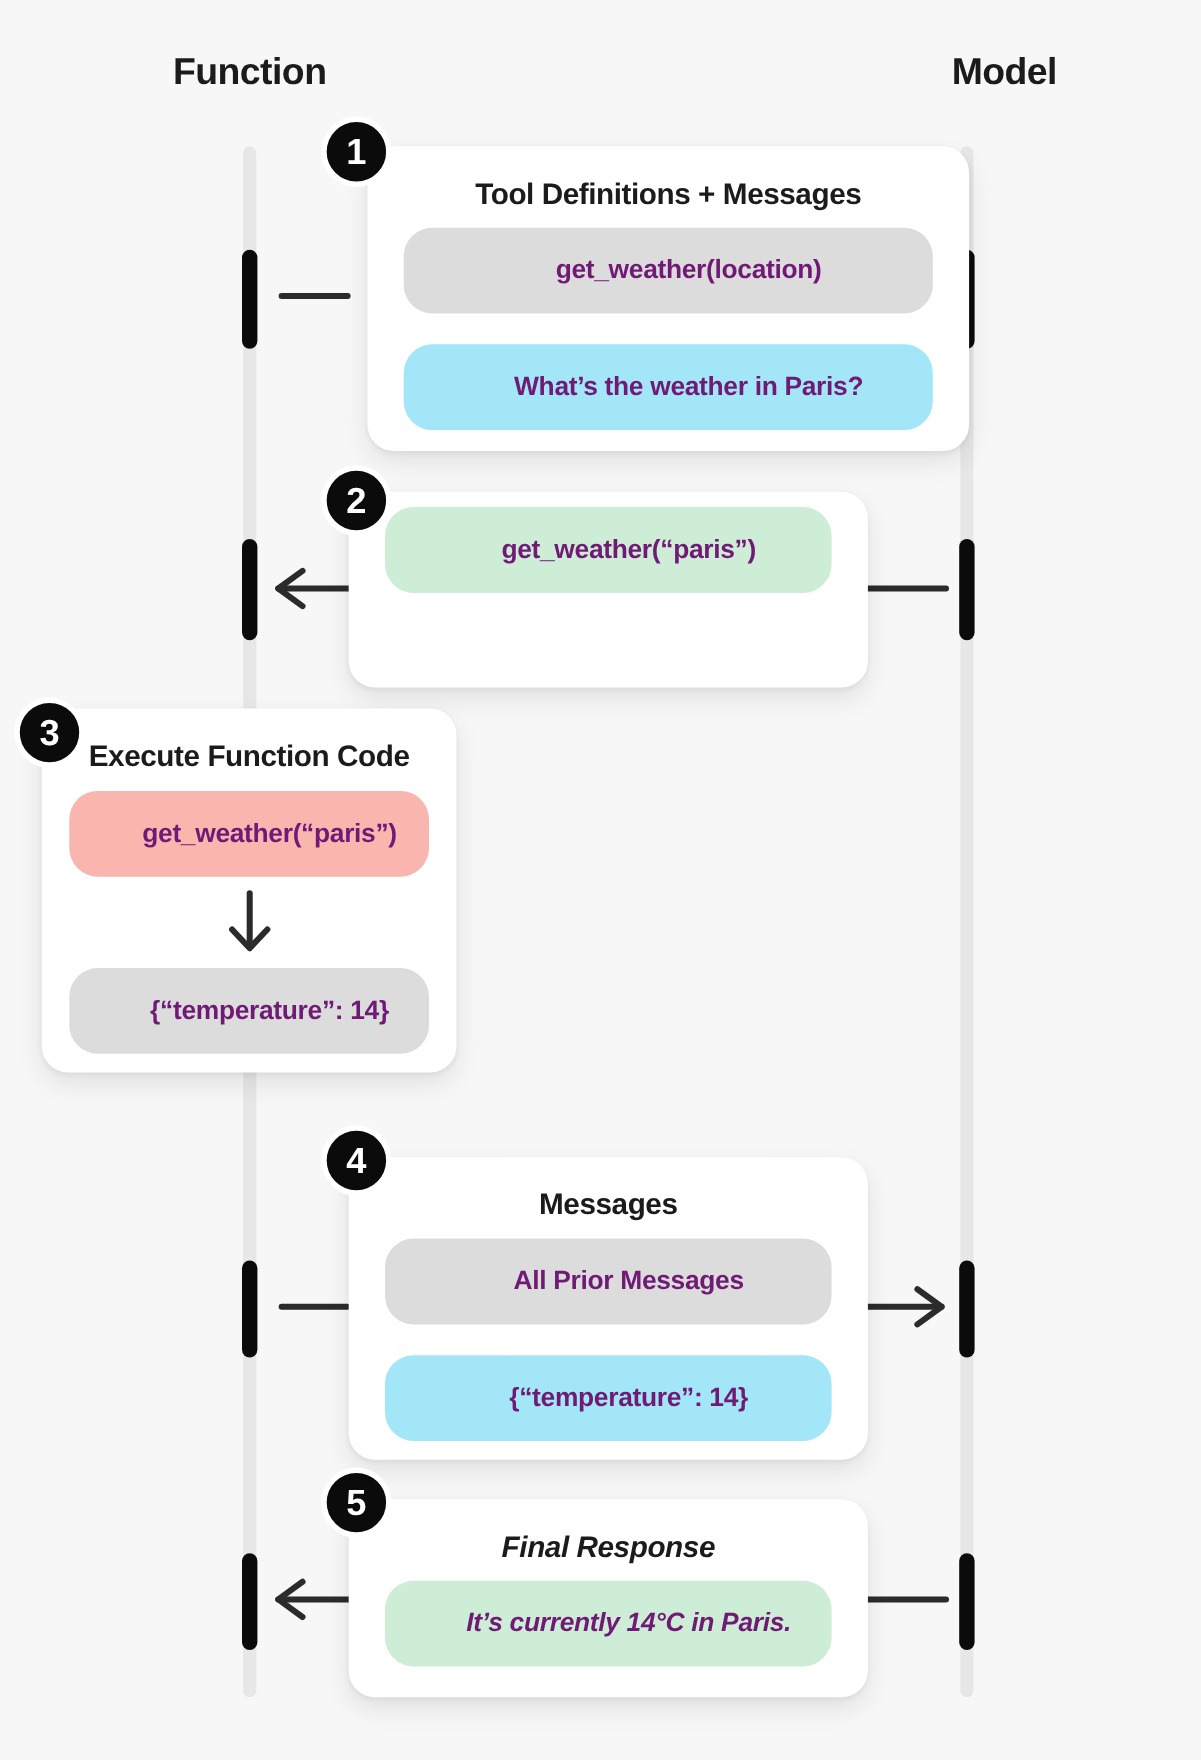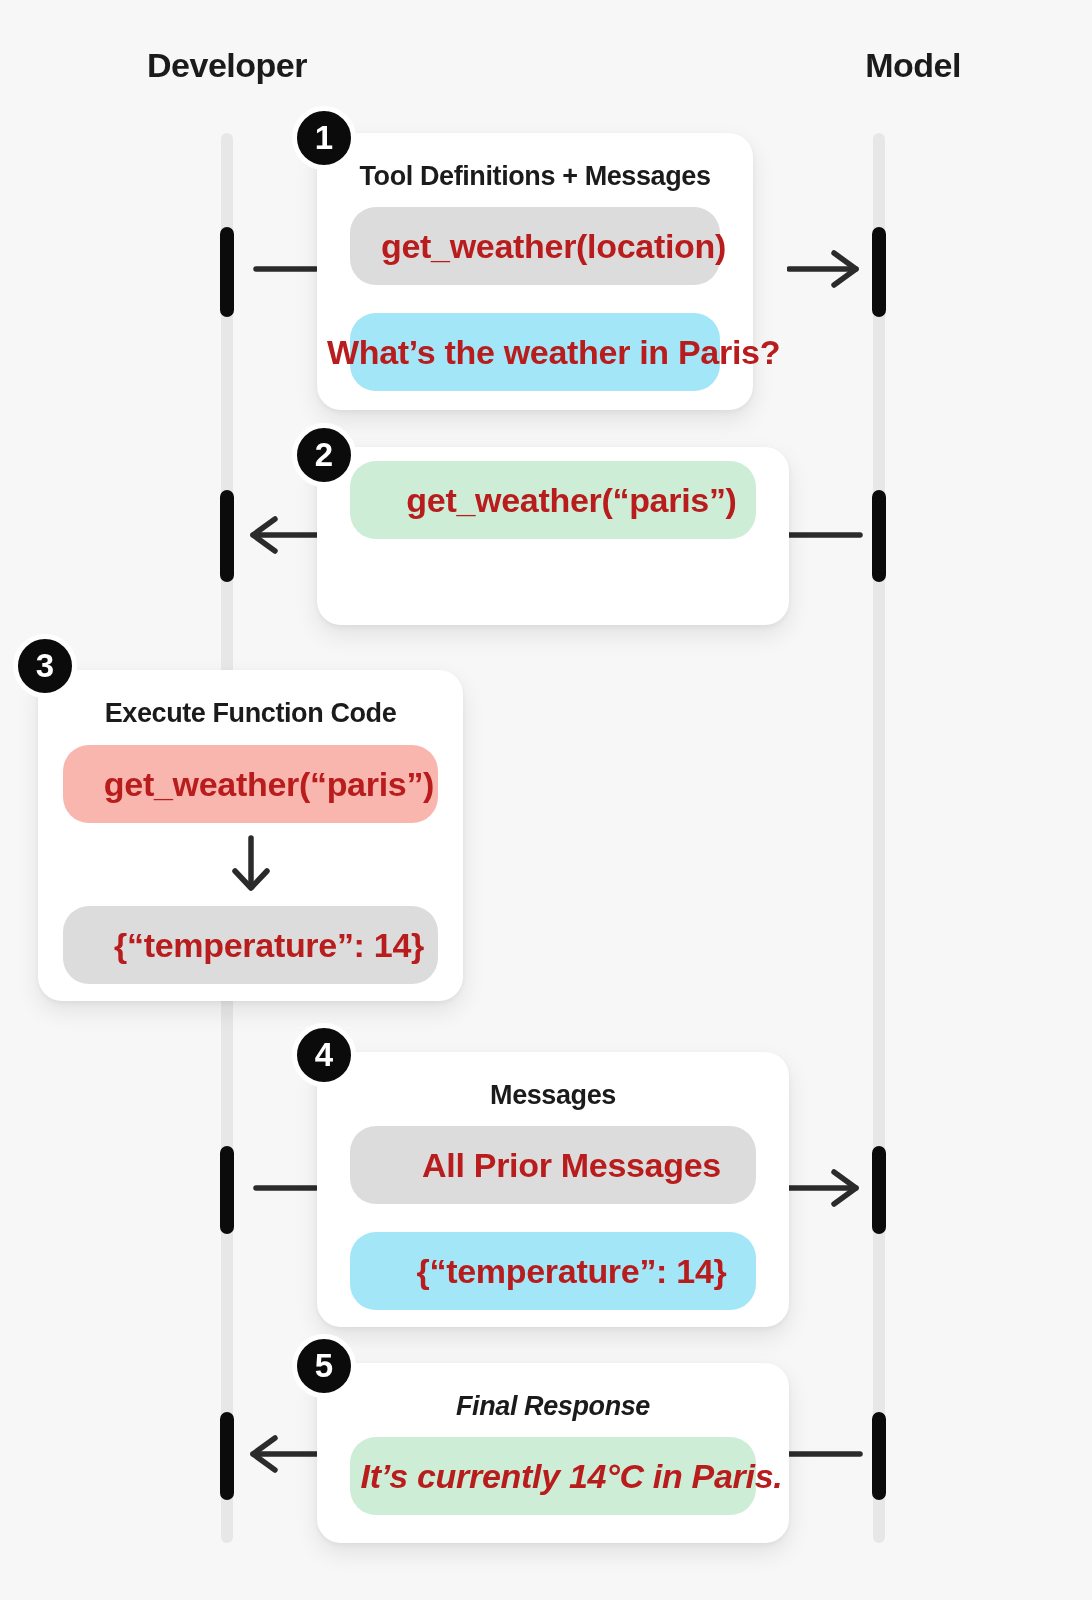--- a/index.html
+++ b/index.html
@@ -30,34 +30,34 @@
   .activation.right{left:872px;}
   .act-1{top:227px;height:90px;}
   .act-2{top:490px;height:92px;}
   .act-4{top:1146px;height:88px;}
   .act-5{top:1412px;height:88px;}
 
   .card{
     position:absolute;background:#ffffff;border-radius:24px;
     box-shadow:0 10px 24px rgba(0,0,0,0.09), 0 2px 5px rgba(0,0,0,0.05);
   }
-  .card-1{left:317px;top:133px;width:436px;height:277px;}
+  .card-1{left:334px;top:133px;width:547px;height:277px;}
   .card-2{left:317px;top:447px;width:472px;height:178px;}
-  .card-3{left:38px;top:670px;width:425px;height:331px;}
+  .card-3{left:38px;top:644px;width:377px;height:331px;}
   .card-4{left:317px;top:1052px;width:472px;height:275px;}
   .card-5{left:317px;top:1363px;width:472px;height:180px;font-style:italic;}
   .card-title{
     margin-top:26px;text-align:center;
     font-size:27px;font-weight:700;letter-spacing:-0.4px;
     line-height:34px;color:#1b1b1b;
   }
   .pill{
     margin:14px 33px 0;height:78px;border-radius:26px;
     display:flex;align-items:center;justify-content:center;
-    font-size:34px;font-weight:700;letter-spacing:-0.3px;color:#b91c1c;
+    font-size:24px;font-weight:700;letter-spacing:-0.3px;color:#701a75;
     white-space:nowrap;
     padding-left:37px;
   }
   .pill + .pill{margin-top:28px;}
   .card-3 .pill{margin-left:25px;margin-right:25px;margin-top:15px;}
 
   .badge{
     position:absolute;width:54px;height:54px;border-radius:50%;
     background:#0b0b0b;border:5px solid #ffffff;
     display:flex;align-items:center;justify-content:center;
@@ -76,21 +76,21 @@
     stroke:#2b2b2b;stroke-width:5.5;fill:none;
     stroke-linecap:round;stroke-linejoin:round;
   }
   .down-arrow{display:flex;justify-content:center;margin-top:12px;height:56px;}
 </style>
 </head>
 <body>
 
 <div class="canvas">
 
-  <div class="actor-label" style="left:227px;">Developer</div>
+  <div class="actor-label" style="left:227px;">Function</div>
   <div class="actor-label" style="left:879px;margin-left:34px;">Model</div>
 
   <div class="lifeline left"></div>
   <div class="lifeline right"></div>
 
   <div class="activation left act-1"></div>
   <div class="activation right act-1"></div>
   <div class="activation left act-2"></div>
   <div class="activation right act-2"></div>
   <div class="activation left act-4"></div>

